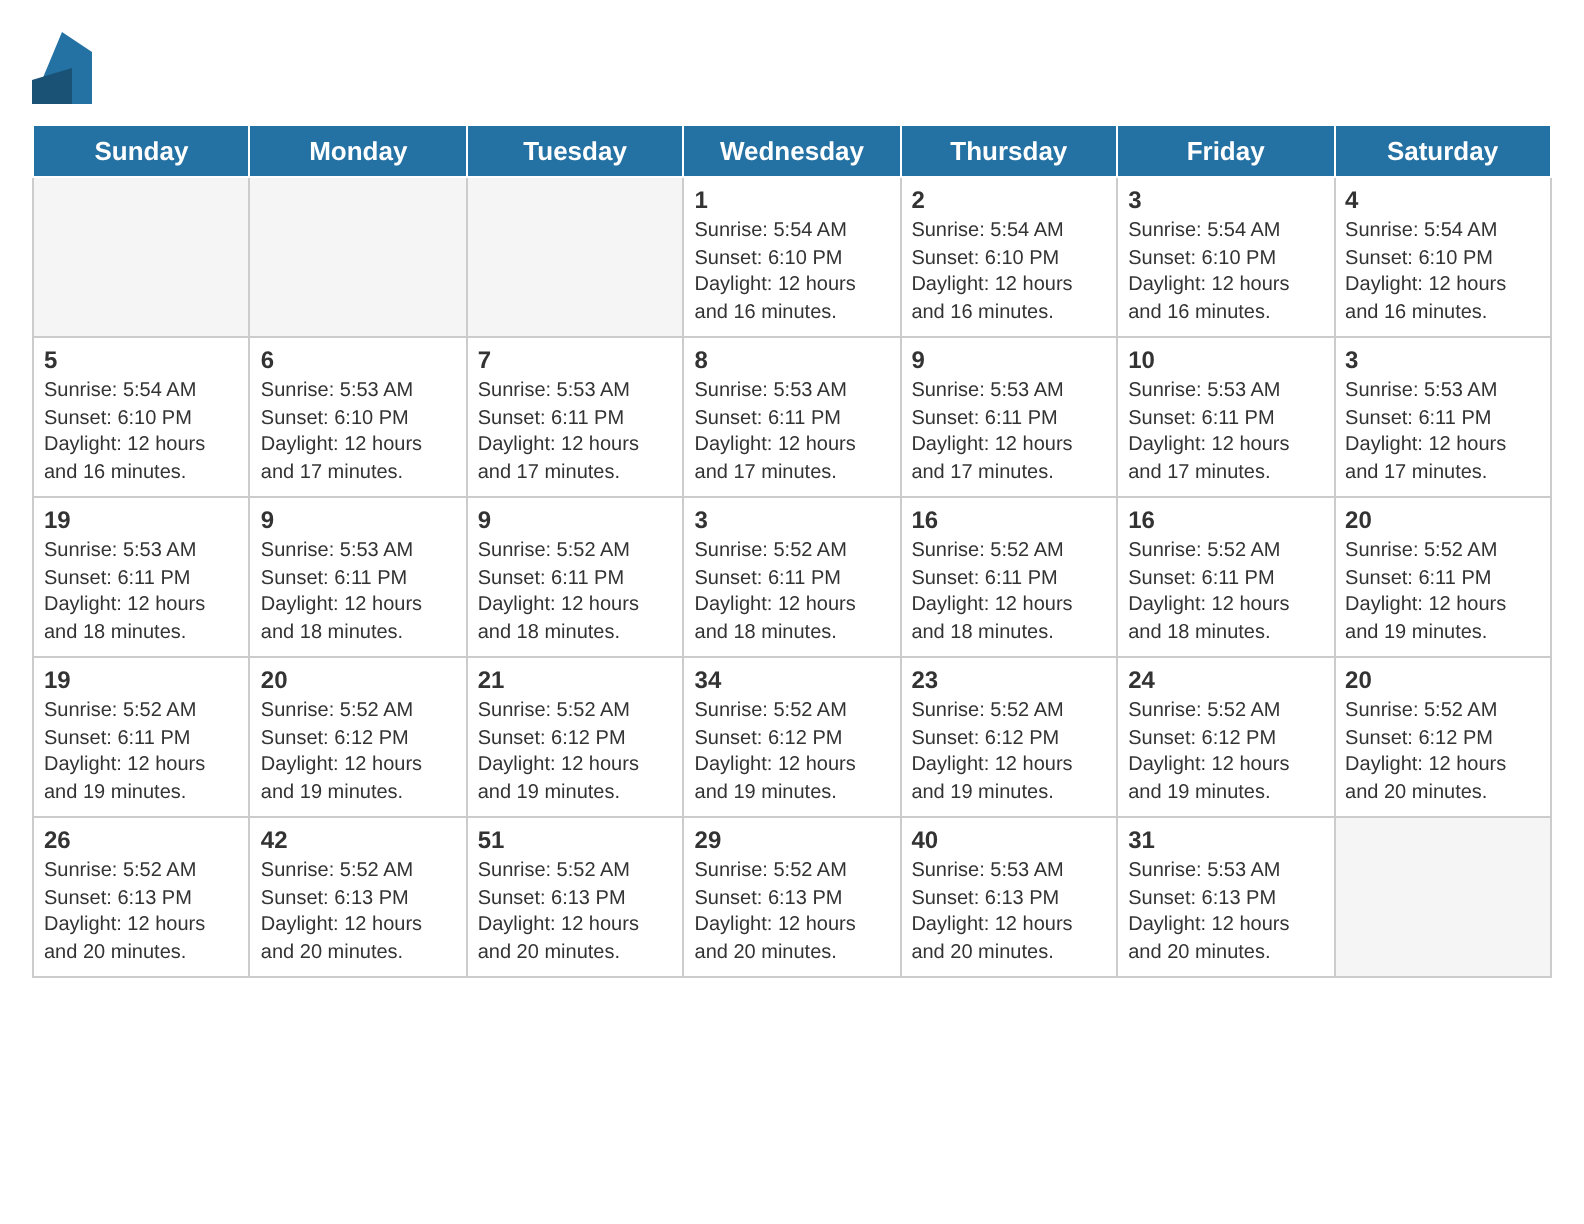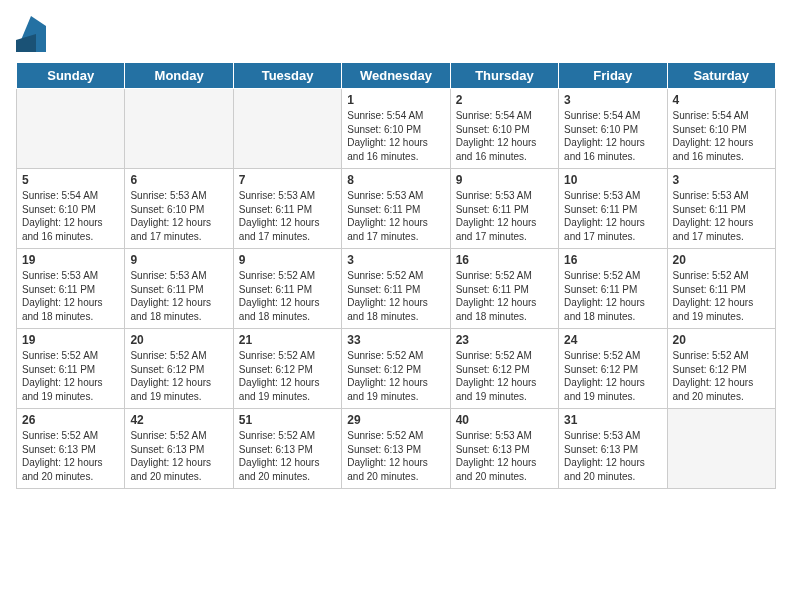--- a/index.html
+++ b/index.html
@@ -269,21 +269,21 @@
 and 19 minutes.</div>
         </td>
         <td>
           <span class="day-number">21</span>
           <div class="day-info" style="white-space: pre-line;">Sunrise: 5:52 AM
 Sunset: 6:12 PM
 Daylight: 12 hours
 and 19 minutes.</div>
         </td>
         <td>
-          <span class="day-number">33</span>
+          <span class="day-number">34</span>
           <div class="day-info" style="white-space: pre-line;">Sunrise: 5:52 AM
 Sunset: 6:12 PM
 Daylight: 12 hours
 and 19 minutes.</div>
         </td>
         <td>
           <span class="day-number">23</span>
           <div class="day-info" style="white-space: pre-line;">Sunrise: 5:52 AM
 Sunset: 6:12 PM
 Daylight: 12 hours

